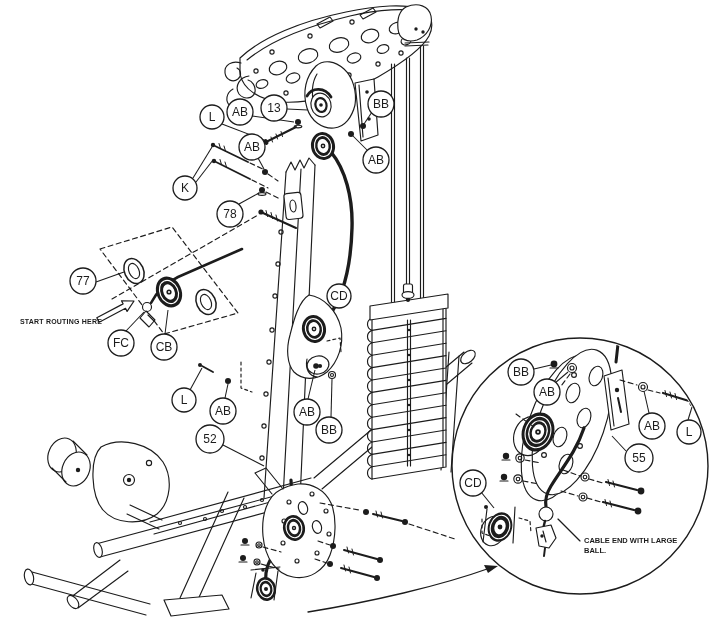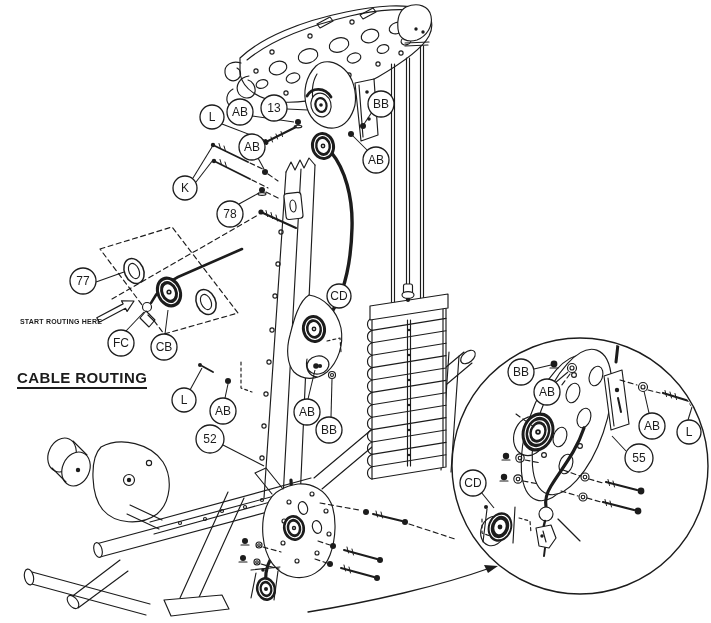--- a/index.html
+++ b/index.html
@@ -474,14 +474,17 @@
         </g>
         <g>
           <line x1="481" y1="492" x2="494" y2="508" class="leader"></line>
           <circle cx="473" cy="483" r="13" class="callout-circle"></circle>
           <text x="473" y="487.2" class="callout-text">CD</text>
         </g>
       </g>
 </svg>
 
 <div class="note" id="start-note">START ROUTING HERE</div>
-<div class="note" id="title-note">CABLE ROUTING</div>
+<div class="note" id="cableend-note">
+  <div>CABLE END WITH LARGE</div>
+  <div>BALL.</div>
 </div>
+</div>
 
 </body></html>

